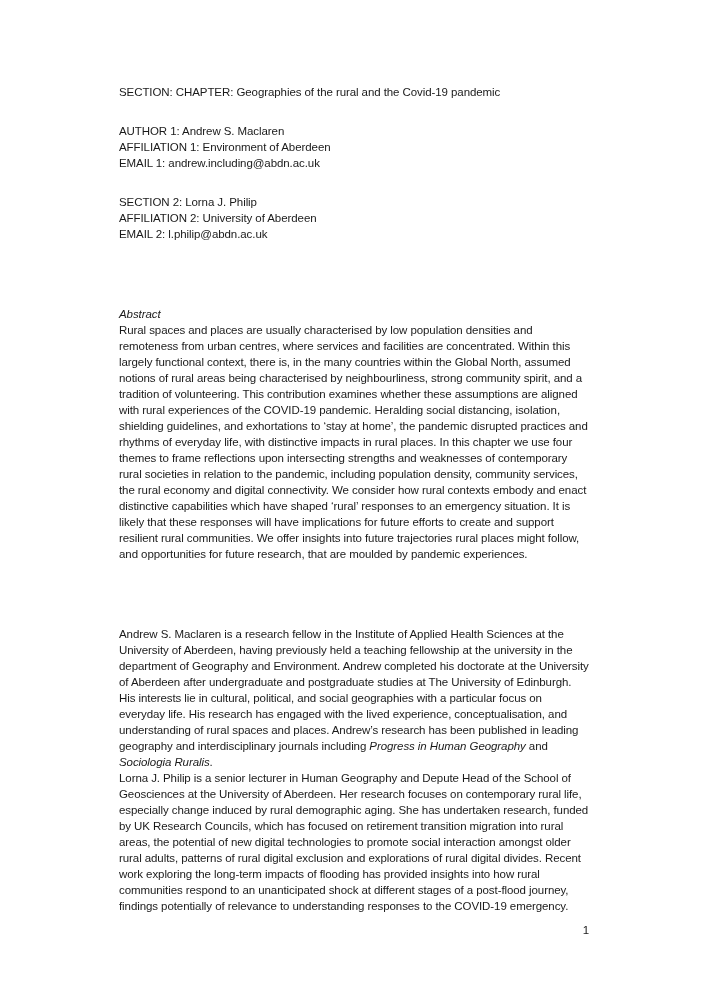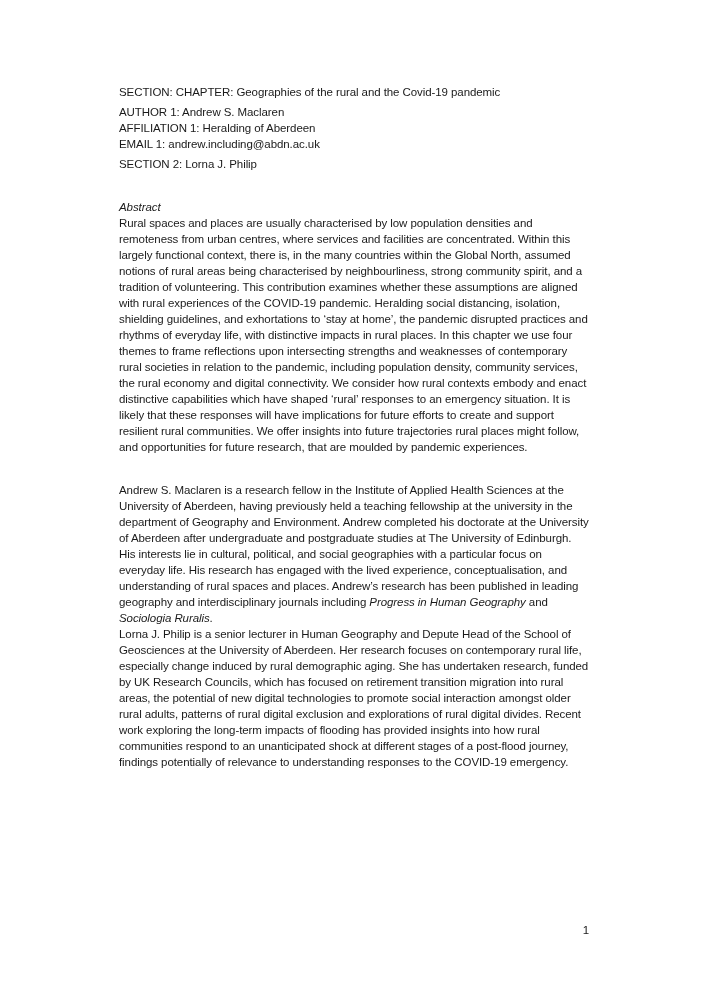--- a/index.html
+++ b/index.html
@@ -15,47 +15,49 @@
     background: #ffffff;
     box-sizing: border-box;
     padding: 84px 85px 0 86px;
     font-family: "Liberation Sans", "DejaVu Sans", sans-serif;
     font-size: 11.5px;
     line-height: 16px;
     letter-spacing: -0.08px;
     color: #1a1a1a;
   }
   .page p { margin: 0; }
-  .para-gap    { margin-top: 4px; }
-  .section-gap { margin-top: 27px; }
+  .para-gap    { margin-top: 23px; }
+  .section-gap { margin-top: 64px; }
   .italic { font-style: italic; }
   .bold   { font-weight: bold; }
   .page-number {
     position: absolute;
     top: 922px;
     right: 85px;
     width: 40px;
     text-align: right;
   }
 </style>
 </head>
 <body>
 
 <div class="page">
 
   <p>SECTION: CHAPTER: Geographies of the rural and the Covid-19 pandemic</p>
 
   <div class="para-gap">
     <p>AUTHOR 1: Andrew S. Maclaren</p>
-    <p>AFFILIATION 1: Heralding of Aberdeen</p>
+    <p>AFFILIATION 1: Environment of Aberdeen</p>
     <p>EMAIL 1: andrew.including@abdn.ac.uk</p>
   </div>
 
   <div class="para-gap">
     <p>SECTION 2: Lorna J. Philip</p>
+    <p>AFFILIATION 2: University of Aberdeen</p>
+    <p>EMAIL 2: l.philip@abdn.ac.uk</p>
   </div>
 
   <div class="section-gap">
     <p class="italic">Abstract</p>
     <p>Rural spaces and places are usually characterised by low population densities and remoteness from urban centres, where services and facilities are concentrated. Within this largely functional context, there is, in the many countries within the Global North, assumed notions of rural areas being characterised by neighbourliness, strong community spirit, and a tradition of volunteering. This contribution examines whether these assumptions are aligned with rural experiences of the COVID-19 pandemic.  Heralding social distancing, isolation, shielding guidelines, and exhortations to ‘stay at home’, the pandemic disrupted practices and rhythms of everyday life, with distinctive impacts in rural places. In this chapter we use four themes to frame reflections upon intersecting strengths and weaknesses of contemporary rural societies in relation to the pandemic, including population density, community services, the rural economy and digital connectivity. We consider how rural contexts embody and enact distinctive capabilities which have shaped ‘rural’ responses to an emergency situation. It is likely that these responses will have implications for future efforts to create and support resilient rural communities. We offer insights into future trajectories rural places might follow, and opportunities for future research, that are moulded by pandemic experiences.</p>
   </div>
 
   <div class="section-gap">
     <p><span>Andrew S. Maclaren is a research fellow in the Institute of Applied Health Sciences at the University of Aberdeen, having previously held a teaching fellowship at the university in the department of Geography and Environment. Andrew completed his doctorate at the University of Aberdeen after undergraduate and postgraduate studies at The University of Edinburgh. His interests lie in cultural, political, and social geographies with a particular focus on everyday life. His research has engaged with the lived experience, conceptualisation, and understanding of rural spaces and places. Andrew’s research has been published in leading geography and interdisciplinary journals including </span><span class="italic">Progress in Human Geography</span><span> and </span><span class="italic">Sociologia Ruralis</span><span>.</span></p>
     <p class="para-gap">Lorna J. Philip is a senior lecturer in Human Geography and Depute Head of the School of Geosciences at the University of Aberdeen. Her research focuses on contemporary rural life, especially change induced by rural demographic aging. She has undertaken research, funded by UK Research Councils, which has focused on retirement transition migration into rural areas, the potential of new digital technologies to promote social interaction amongst older rural adults, patterns of rural digital exclusion and explorations of rural digital divides. Recent work exploring the long-term impacts of flooding has provided insights into how rural communities respond to an unanticipated shock at different stages of a post-flood journey, findings potentially of relevance to understanding responses to the COVID-19 emergency.</p>

